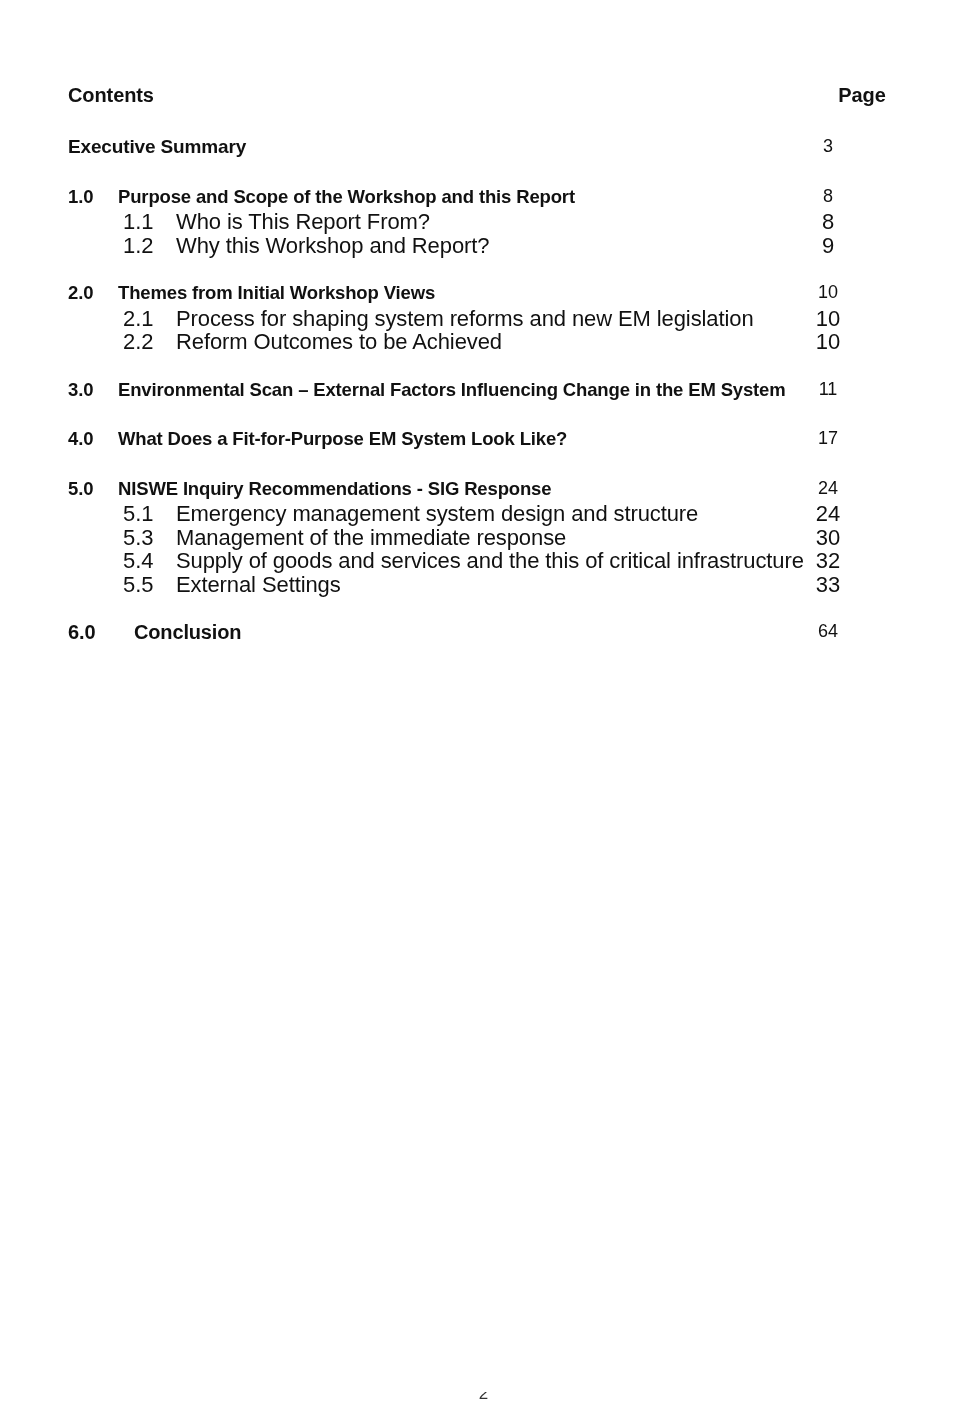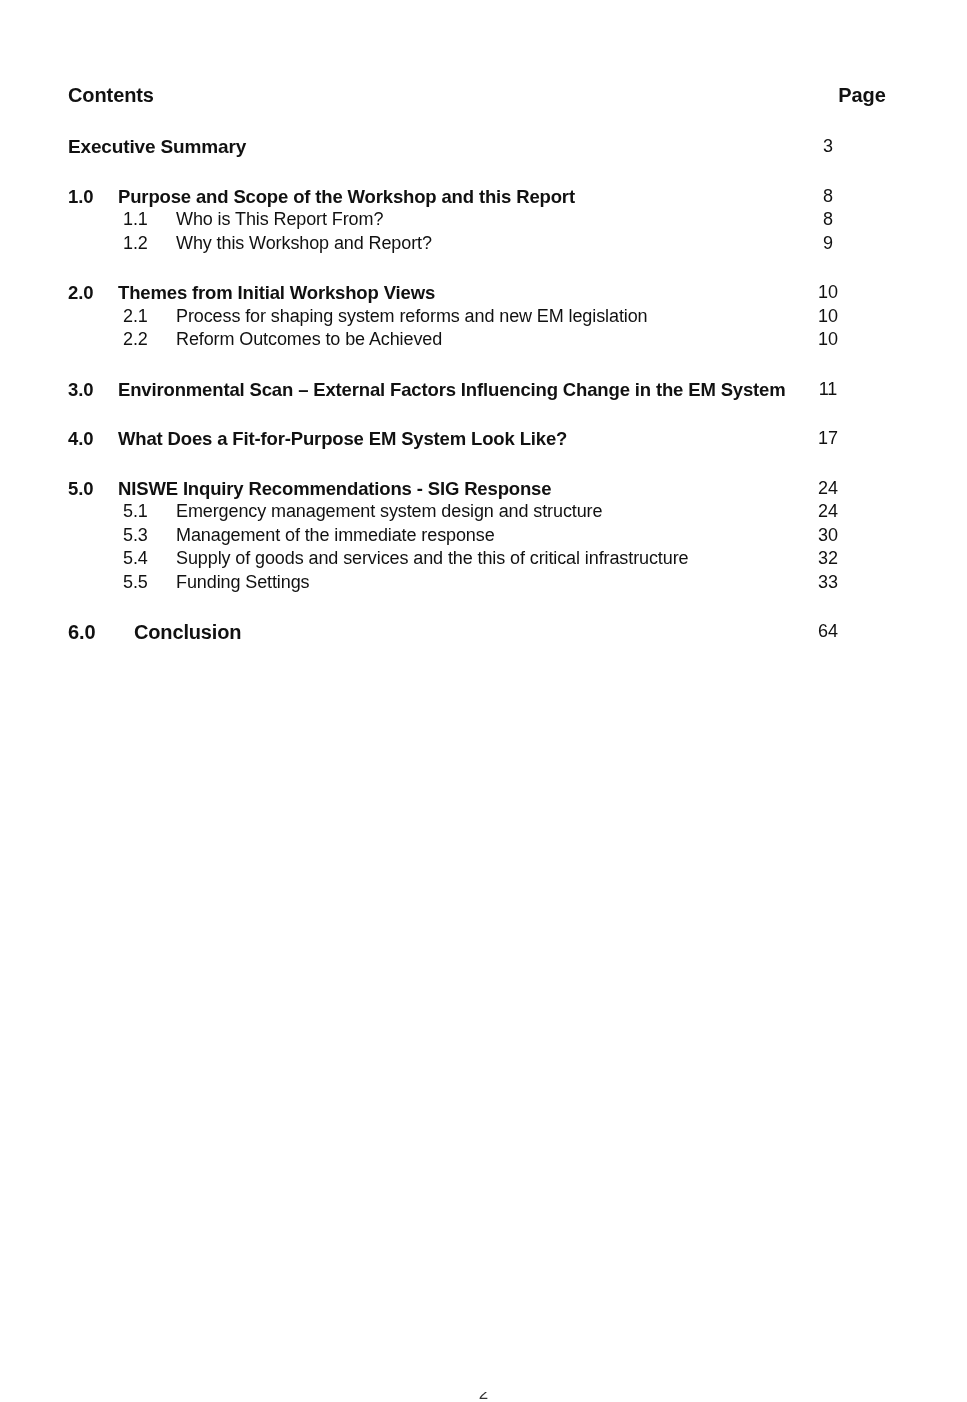--- a/index.html
+++ b/index.html
@@ -80,21 +80,21 @@
     font-weight: 700;
     letter-spacing: -0.15px;
   }
   .lvl0 .pageno {
     font-weight: 400;
     font-size: 18px;
     letter-spacing: 0;
   }
 
   .lvl1 {
-    font-size: 18px;
+    font-size: 22px;
     font-weight: 400;
     letter-spacing: -0.1px;
   }
   .lvl1 .num {
     left: 55px;
   }
   .lvl1 .title {
     left: 108px;
   }
   .lvl1 .pageno {
@@ -226,21 +226,21 @@
       <span class="title">Management of the immediate response</span>
       <span class="pageno">30</span>
     </div>
     <div class="row lvl1">
       <span class="num">5.4</span>
       <span class="title">Supply of goods and services and the this of critical infrastructure</span>
       <span class="pageno">32</span>
     </div>
     <div class="row lvl1">
       <span class="num">5.5</span>
-      <span class="title">Funding Settings</span>
+      <span class="title">External Settings</span>
       <span class="pageno">33</span>
     </div>
 
     <div class="gap-lg"></div>
 
     <div class="row lvl0 big">
       <span class="num">6.0</span>
       <span class="title">Conclusion</span>
       <span class="pageno">64</span>
     </div>

